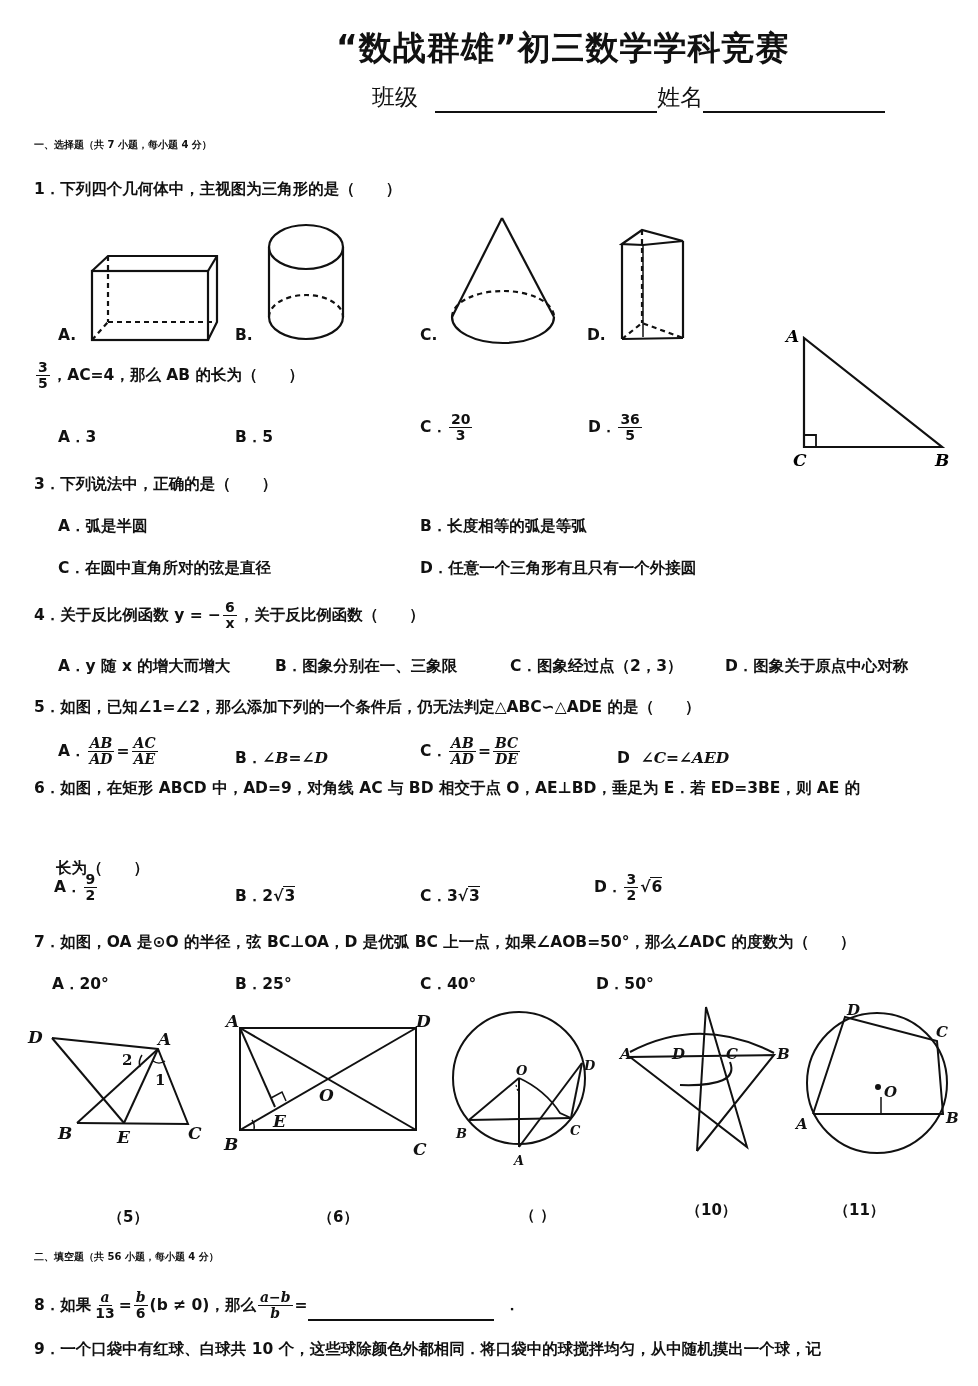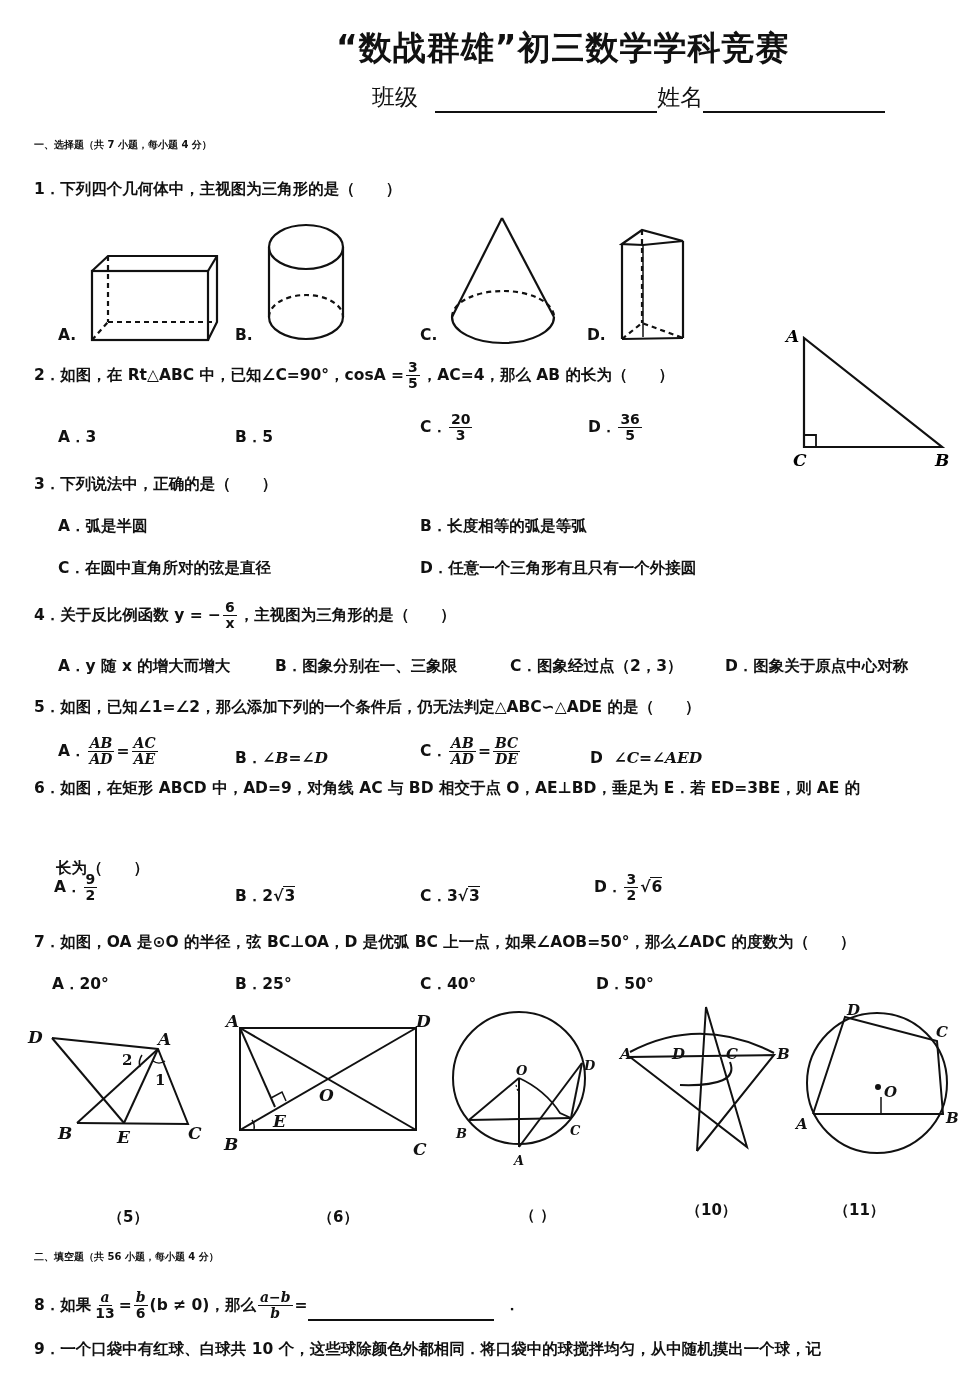--- a/index.html
+++ b/index.html
@@ -76,21 +76,21 @@
 
 <svg class="abs" style="left:780px;top:320px;" width="180" height="160">
   <polygon points="24,18 24,127 162,127" fill="none" stroke="#111" stroke-width="2.2"></polygon>
   <polyline points="24,115 36,115 36,127" fill="none" stroke="#111" stroke-width="1.8"></polyline>
   <text x="6" y="22" font-size="17">A</text>
   <text x="13" y="146" font-size="17">C</text>
   <text x="155" y="146" font-size="17">B</text>
 </svg>
 
 <div class="abs q" style="left:34px;top:360px;">
-  <span>2．如图，在 Rt△ABC 中，已知∠C=90°，cosA =</span><span class="frac">
+  <span class="frac">
       <span class="num">3</span>
       <span class="den">5</span>
     </span><span>，AC=4，那么 AB 的长为（　　）</span>
 </div>
 <div class="abs opt" style="left:58px;top:427px;"><span>A．</span><span>3</span></div>
 <div class="abs opt" style="left:235px;top:427px;"><span>B．</span><span>5</span></div>
 <div class="abs opt" style="left:420px;top:412px;"><span>C．</span><span class="frac">
       <span class="num">20</span>
       <span class="den">3</span>
     </span></div>
@@ -102,21 +102,21 @@
 <div class="abs q" style="left:34px;top:474px;">3．下列说法中，正确的是（　　）</div>
 <div class="abs opt" style="left:58px;top:516px;">A．弧是半圆</div>
 <div class="abs opt" style="left:420px;top:516px;">B．长度相等的弧是等弧</div>
 <div class="abs opt" style="left:58px;top:558px;">C．在圆中直角所对的弦是直径</div>
 <div class="abs opt" style="left:420px;top:558px;">D．任意一个三角形有且只有一个外接圆</div>
 
 <div class="abs q" style="left:34px;top:600px;">
   <span>4．关于反比例函数 y = −</span><span class="frac">
       <span class="num">6</span>
       <span class="den">x</span>
-    </span><span>，主视图为三角形的是（　　）</span>
+    </span><span>，关于反比例函数（　　）</span>
 </div>
 <div class="abs opt" style="left:58px;top:656px;">A．y 随 x 的增大而增大</div>
 <div class="abs opt" style="left:275px;top:656px;">B．图象分别在一、三象限</div>
 <div class="abs opt" style="left:510px;top:656px;">C．图象经过点（2，3）</div>
 <div class="abs opt" style="left:725px;top:656px;">D．图象关于原点中心对称</div>
 
 <div class="abs q" style="left:34px;top:697px;">5．如图，已知∠1=∠2，那么添加下列的一个条件后，仍无法判定△ABC∽△ADE 的是（　　）</div>
 <div class="abs opt" style="left:58px;top:736px;">
   <span>A．</span><span class="frac">
       <i class="m num">AB</i>
@@ -129,21 +129,21 @@
 <div class="abs opt" style="left:235px;top:748px;"><span>B．</span><i class="m">∠B=∠D</i></div>
 <div class="abs opt" style="left:420px;top:736px;">
   <span>C．</span><span class="frac">
       <i class="m num">AB</i>
       <i class="m den">AD</i>
     </span>=<span class="frac">
       <i class="m num">BC</i>
       <i class="m den">DE</i>
     </span>
 </div>
-<div class="abs opt" style="left:590px;top:748px;"><span>D</span>&nbsp;&nbsp;<i class="m">∠C=∠AED</i></div>
+<div class="abs opt" style="left:617px;top:748px;"><span>D</span>&nbsp;&nbsp;<i class="m">∠C=∠AED</i></div>
 
 <div class="abs q" style="left:34px;top:778px;">6．如图，在矩形 ABCD 中，AD=9，对角线 AC 与 BD 相交于点 O，AE⊥BD，垂足为 E．若 ED=3BE，则 AE 的</div>
 <div class="abs q" style="left:56px;top:834px;margin-top:24px;">长为（　　）</div>
 <div class="abs opt" style="left:54px;top:872px;"><span>A．</span><span class="frac">
       <span class="num">9</span>
       <span class="den">2</span>
     </span></div>
 <div class="abs opt" style="left:235px;top:886px;"><span>B．</span><span>2</span>√<span class="sqrt">3</span></div>
 <div class="abs opt" style="left:420px;top:886px;"><span>C．</span><span>3</span>√<span class="sqrt">3</span></div>
 <div class="abs opt" style="left:594px;top:872px;"><span>D．</span><span class="frac">

